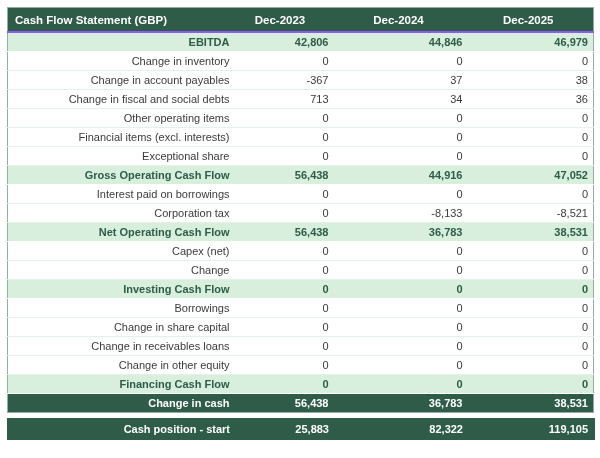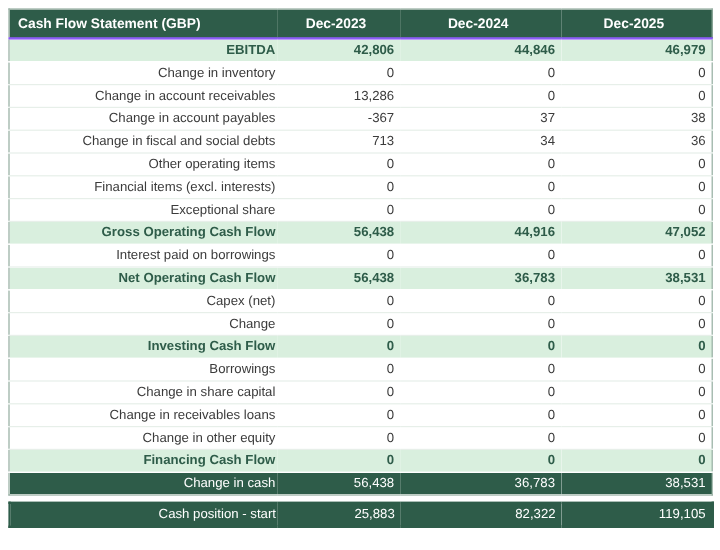--- a/index.html
+++ b/index.html
@@ -30,21 +30,21 @@
 
   tr.row-normal td{
     background:#ffffff;color:#3b3b3b;font-weight:normal;
     border-bottom:1px solid #e7efe9;
   }
   tr.row-highlight td{
     background:#d9efde;color:#2e5c49;font-weight:bold;
     border-bottom:1px solid #ffffff;
   }
   tr.row-dark td{
-    background:#2e5c49;color:#ffffff;font-weight:normal;
+    background:#2e5c49;color:#ffffff;font-weight:bold;
     border-bottom:1px solid #ffffff;
   }
   table.main tr:last-child td{border-bottom:none;}
 
   .gap{height:5px;}
 
   
   table.summary{border:2px solid #2e5c49;}
 </style>
 </head>
@@ -74,26 +74,20 @@
           <td class="num">44,846</td>
           <td class="num">46,979</td>
         </tr>
         <tr class="row-normal">
           <td class="label">Change in inventory</td>
           <td class="num">0</td>
           <td class="num">0</td>
           <td class="num">0</td>
         </tr>
         <tr class="row-normal">
-          <td class="label">Change in account receivables</td>
-          <td class="num">13,286</td>
-          <td class="num">0</td>
-          <td class="num">0</td>
-        </tr>
-        <tr class="row-normal">
           <td class="label">Change in account payables</td>
           <td class="num">-367</td>
           <td class="num">37</td>
           <td class="num">38</td>
         </tr>
         <tr class="row-normal">
           <td class="label">Change in fiscal and social debts</td>
           <td class="num">713</td>
           <td class="num">34</td>
           <td class="num">36</td>
@@ -120,20 +114,26 @@
           <td class="label">Gross Operating Cash Flow</td>
           <td class="num">56,438</td>
           <td class="num">44,916</td>
           <td class="num">47,052</td>
         </tr>
         <tr class="row-normal">
           <td class="label">Interest paid on borrowings</td>
           <td class="num">0</td>
           <td class="num">0</td>
           <td class="num">0</td>
+        </tr>
+        <tr class="row-normal">
+          <td class="label">Corporation tax</td>
+          <td class="num">0</td>
+          <td class="num">-8,133</td>
+          <td class="num">-8,521</td>
         </tr>
         <tr class="row-highlight">
           <td class="label">Net Operating Cash Flow</td>
           <td class="num">56,438</td>
           <td class="num">36,783</td>
           <td class="num">38,531</td>
         </tr>
         <tr class="row-normal">
           <td class="label">Capex (net)</td>
           <td class="num">0</td>

